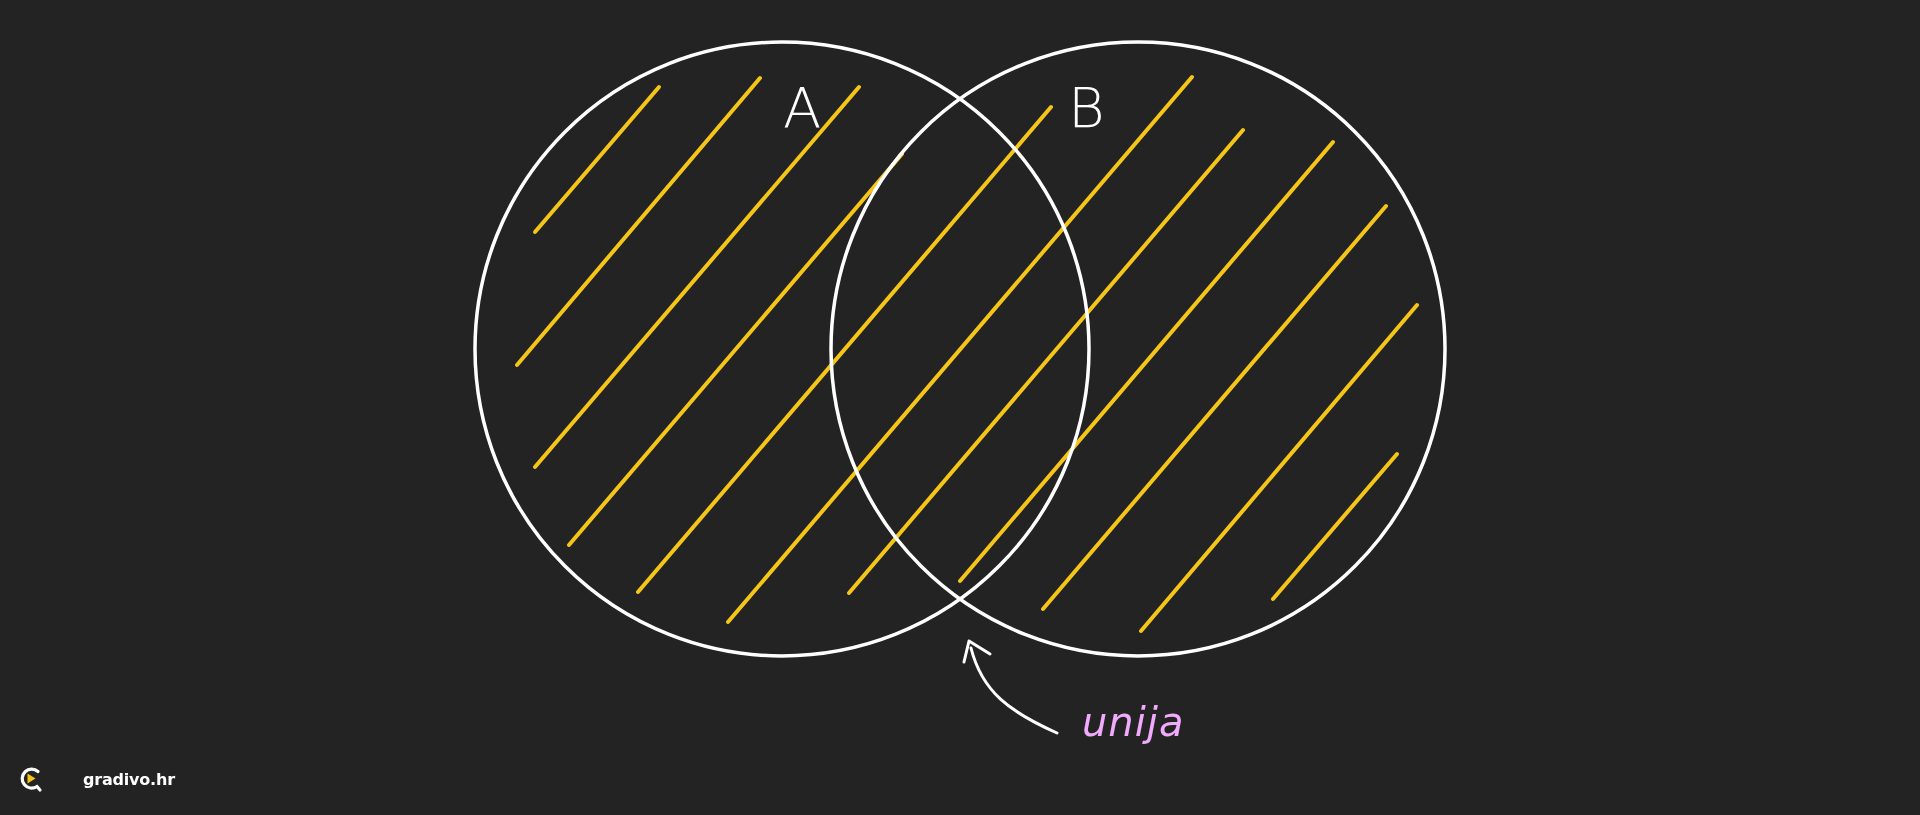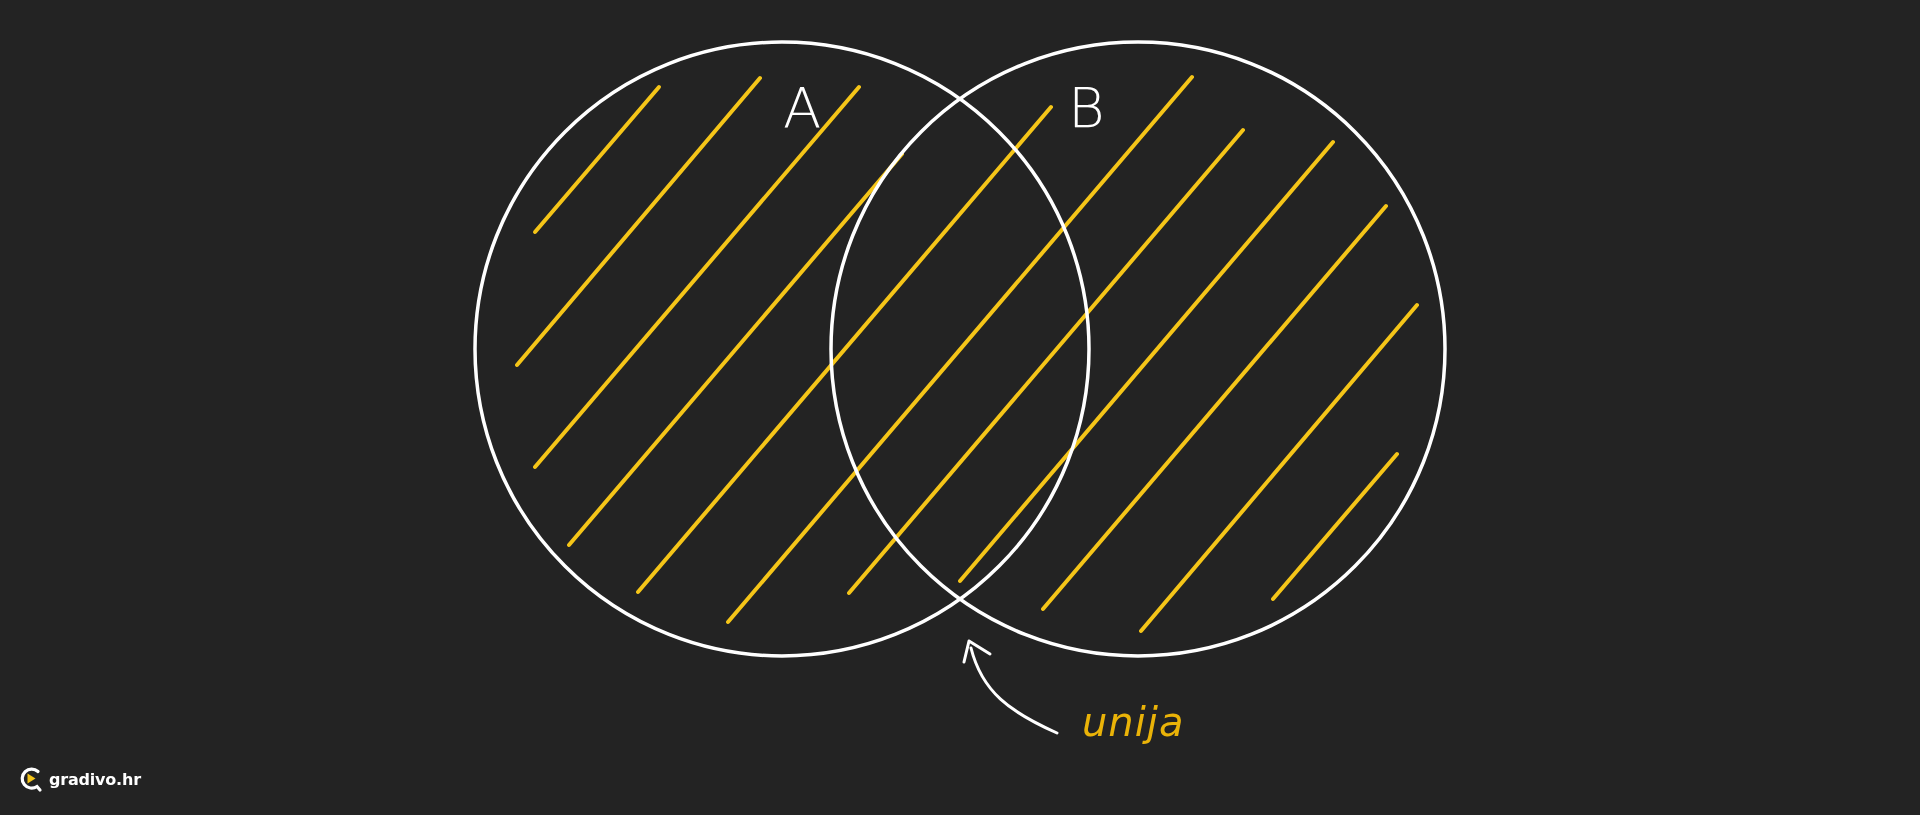--- a/index.html
+++ b/index.html
@@ -28,41 +28,42 @@
       font-size: 56px;
       line-height: 1;
       font-weight: 300;
     }
     #label-a { left: 783px; top: 80px; }
     #label-b { left: 1068px; top: 80px; }
     #annotation-text {
       position: absolute;
       left: 1082px;
       top: 702px;
-      color: #eab308;
+      color: #f0abfc;
       font-family: "DejaVu Sans", sans-serif;
       font-size: 40px;
       font-style: italic;
       line-height: 1;
       letter-spacing: 1px;
     }
     #logo {
       position: absolute;
       left: 18px;
       top: 765px;
       display: flex;
       align-items: center;
       gap: 5px;
     }
     #logo-text {
       color: #ffffff;
       font-family: "DejaVu Sans", sans-serif;
       font-weight: bold;
       font-size: 16px;
       letter-spacing: -0.2px;
+      margin-left: 34px;
     }
   </style>
 </head>
 <body style="background: rgb(35, 35, 35);">
 
 <svg id="canvas" viewBox="0 0 1920 815" xmlns="http://www.w3.org/2000/svg">
   <g id="hatch-group" stroke="#f5c518" stroke-width="4" stroke-linecap="round" fill="none">
       <line x1="659" y1="87" x2="535" y2="232"></line>
       <line x1="760" y1="78" x2="517" y2="365"></line>
       <line x1="859" y1="87" x2="535" y2="467"></line>

